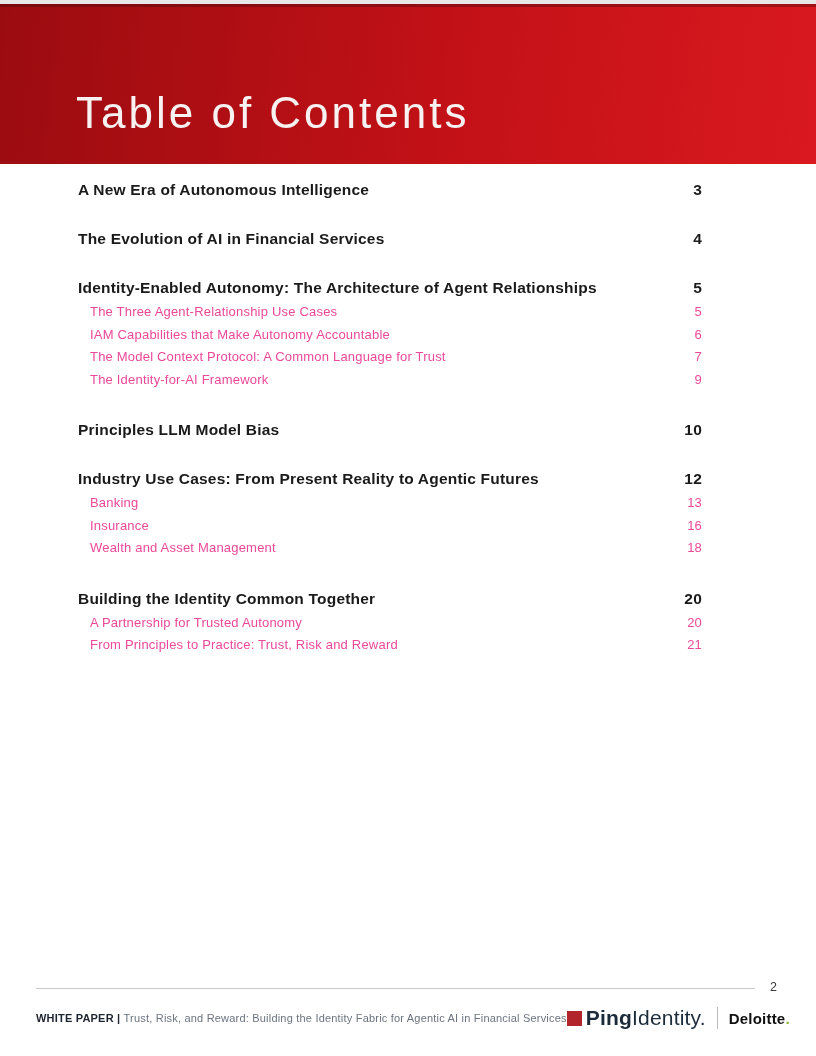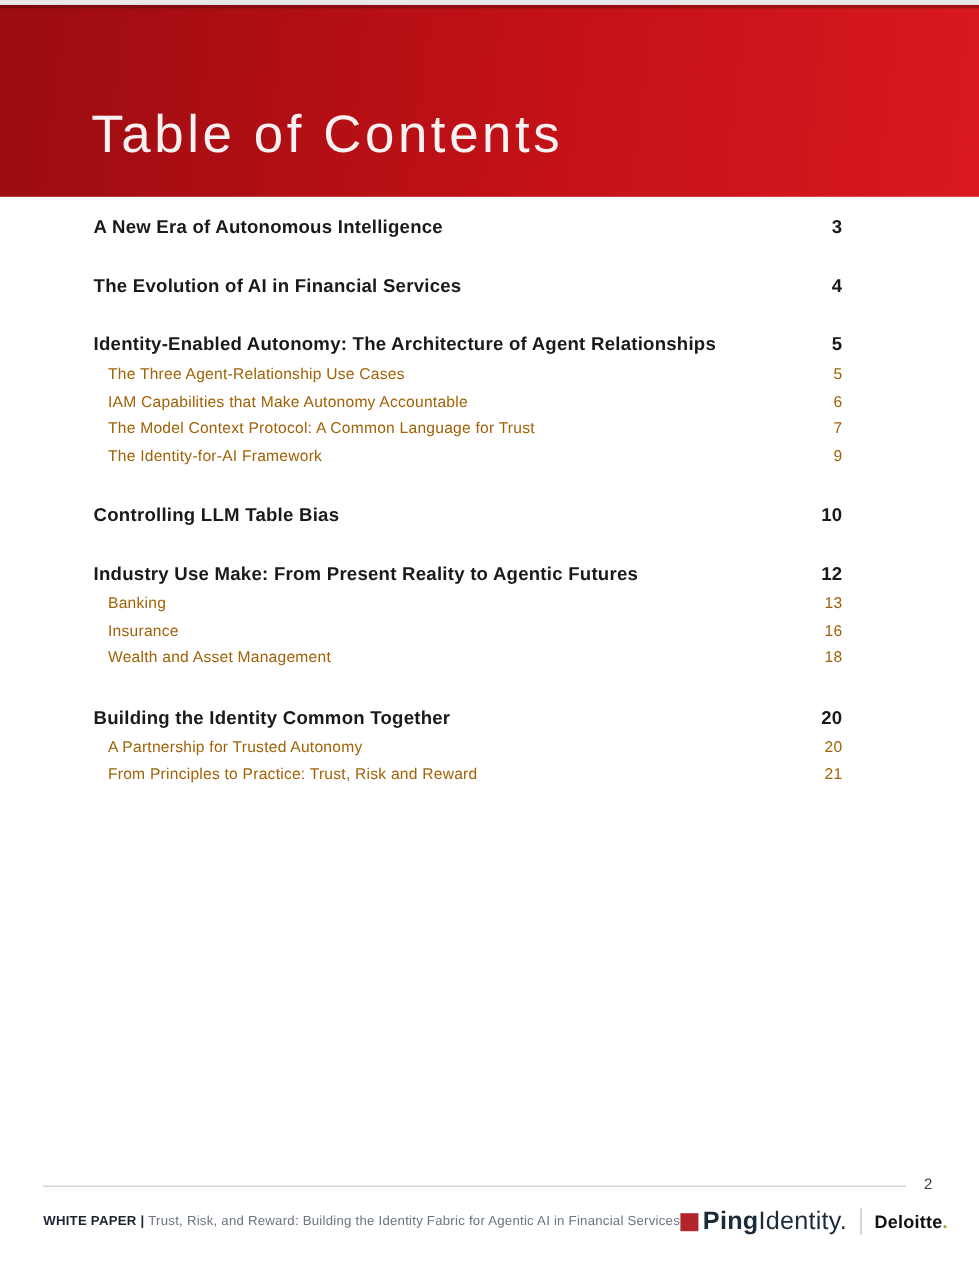--- a/index.html
+++ b/index.html
@@ -49,21 +49,21 @@
   .toc-row.main {
     font-size:15.5px;
     font-weight:700;
     color:#1a1a1a;
     line-height:20px;
     letter-spacing:0.2px;
   }
   .toc-row.sub {
     font-size:13px;
     font-weight:400;
-    color:#a16207;
+    color:#ec4899;
     line-height:22.5px;
     padding-left:12px;
     letter-spacing:0.2px;
   }
   .toc-row.main + .toc-row.sub { margin-top:3px; }
   .toc-row .t { padding-right:20px; }
 
   
   .footer-rule {
     position:absolute;
@@ -143,28 +143,28 @@
         <span class="p">7</span>
       </div>
       <div class="toc-row sub">
         <span class="t">The Identity-for-AI Framework</span>
         <span class="p">9</span>
       </div>
     </div>
 
     <div class="toc-group">
       <div class="toc-row main">
-        <span class="t">Controlling LLM Table Bias</span>
+        <span class="t">Principles LLM Model Bias</span>
         <span class="p">10</span>
       </div>
     </div>
 
     <div class="toc-group">
       <div class="toc-row main">
-        <span class="t">Industry Use Make: From Present Reality to Agentic Futures</span>
+        <span class="t">Industry Use Cases: From Present Reality to Agentic Futures</span>
         <span class="p">12</span>
       </div>
       <div class="toc-row sub">
         <span class="t">Banking</span>
         <span class="p">13</span>
       </div>
       <div class="toc-row sub">
         <span class="t">Insurance</span>
         <span class="p">16</span>
       </div>

